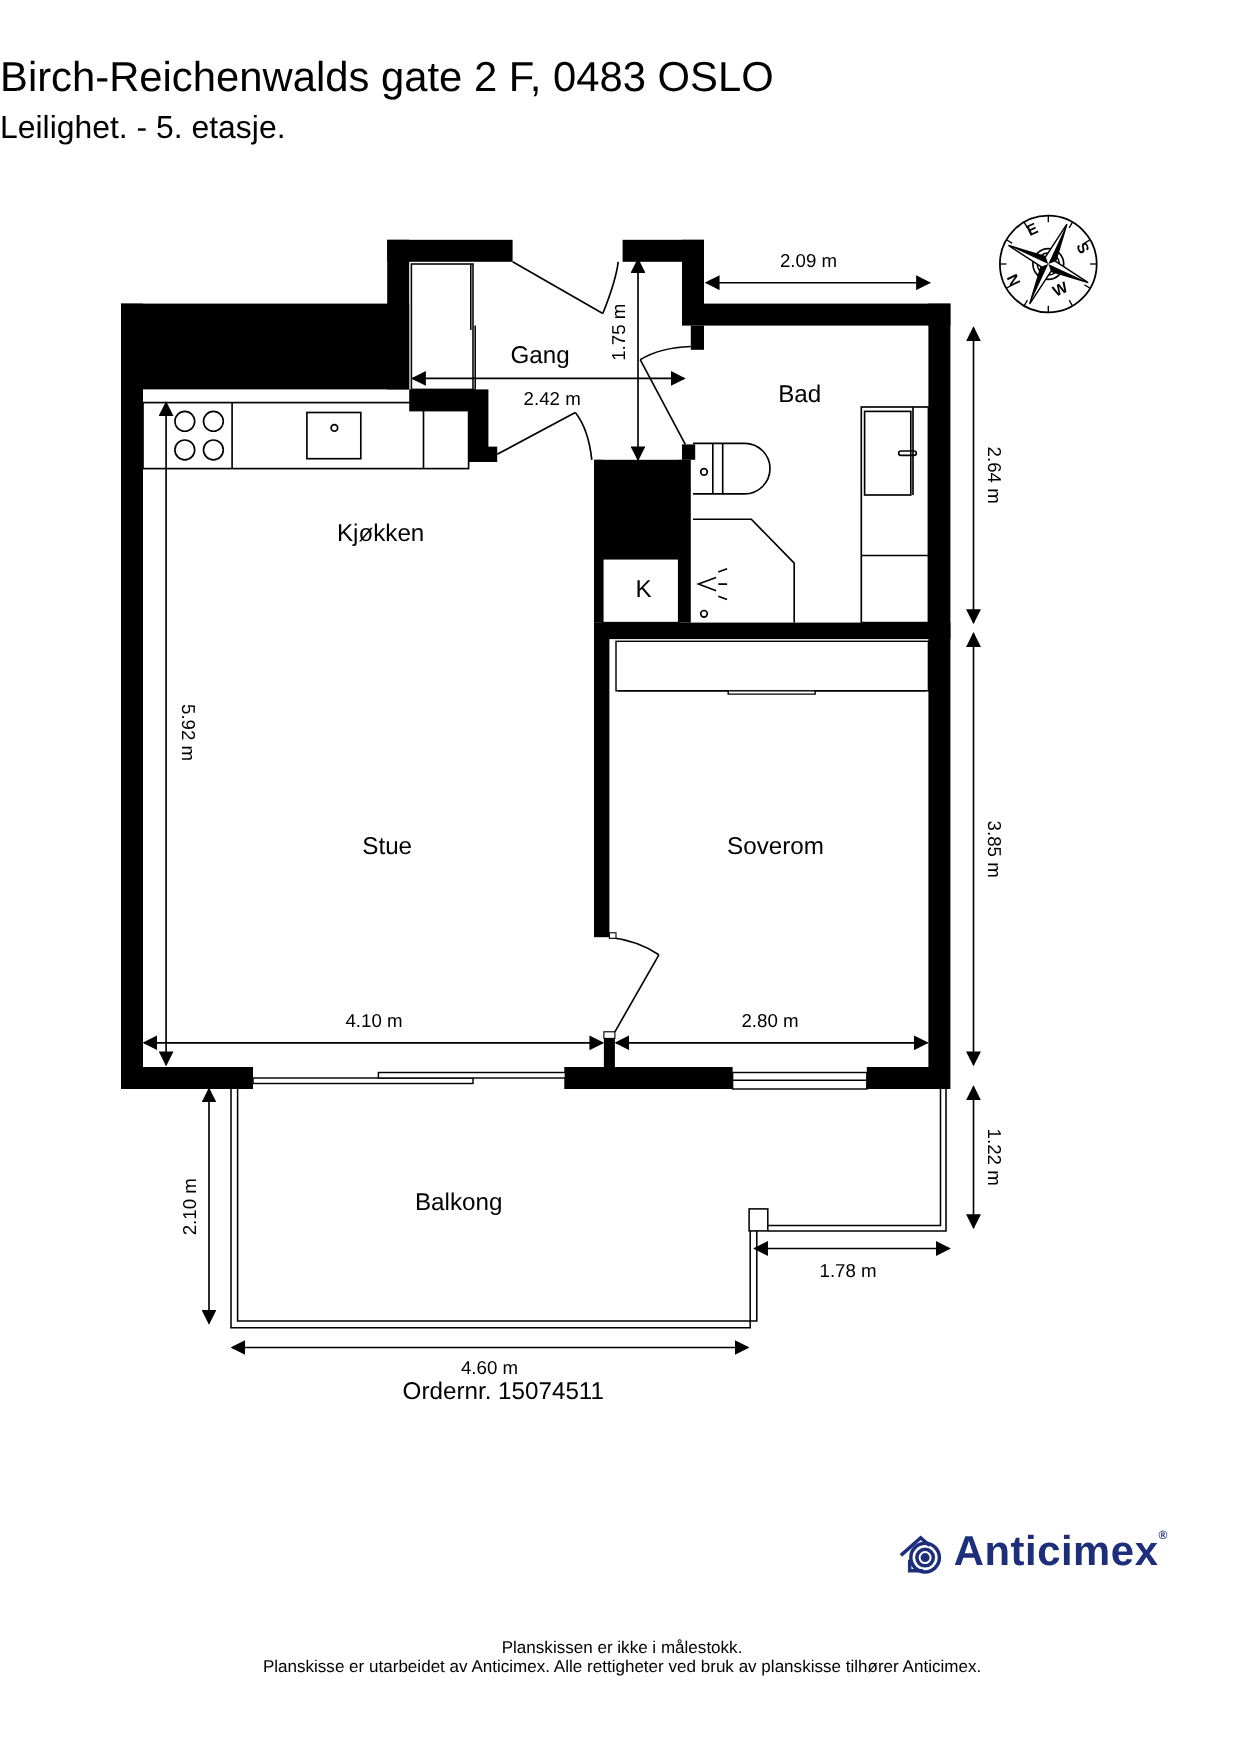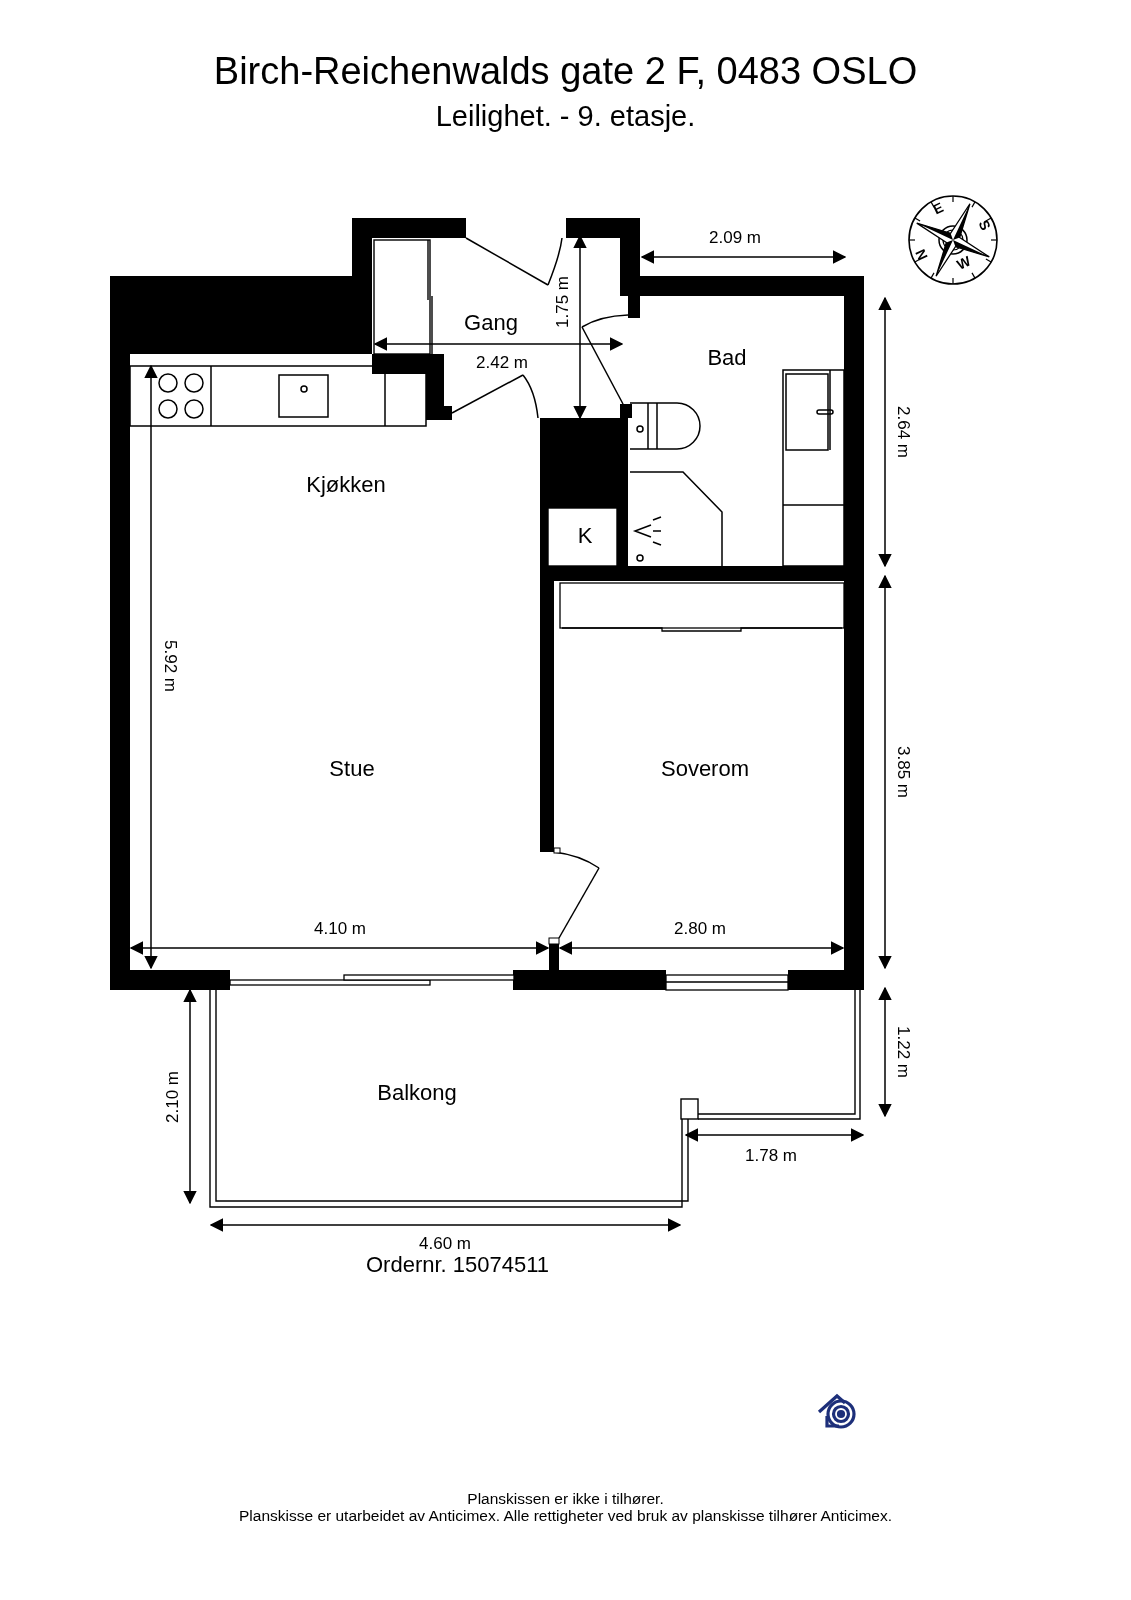--- a/index.html
+++ b/index.html
@@ -1,32 +1,32 @@
 <!DOCTYPE html>
 <html><head>
 <meta charset="utf-8">
 <style>
   html, body { margin:0; padding:0; background:#ffffff; }
   body { width:1131px; height:1600px; position:relative; overflow:hidden; font-family:"Liberation Sans", sans-serif; color:#000; }
-  .title { position:absolute; left:0; width:1131px; text-align:center; }
+  .title { position:absolute; left:0; width:1131px; text-align:left; }
   #t1 { top:50px; font-size:38px; }
   #t2 { top:100px; font-size:29px; }
   svg.plan { position:absolute; left:0; top:0; }
   svg text { font-family:"Liberation Sans", sans-serif; }
   .order { position:absolute; left:366px; top:1252px; font-size:22px; }
   .logo { position:absolute; left:815px; top:1390px; display:flex; align-items:center; gap:8px; color:#1d2f7a; }
   .logo-text { font-size:38px; font-weight:bold; letter-spacing:0.5px; }
   .logo-reg { font-size:11px; vertical-align:top; }
   .footer { position:absolute; left:0; width:1131px; top:1490px; text-align:center; font-size:15.5px; line-height:17px; }
 </style>
 </head>
 <body>
 
 <div class="title" id="t1">Birch-Reichenwalds gate 2 F, 0483 OSLO</div>
-<div class="title" id="t2">Leilighet.  - 9. etasje.</div>
+<div class="title" id="t2">Leilighet.  - 5. etasje.</div>
 
 <svg class="plan" width="1131" height="1600" viewBox="0 0 1131 1600">
   <defs>
     <marker id="arr" viewBox="0 0 10 10" refX="9" refY="5" markerWidth="9" markerHeight="9" orient="auto-start-reverse">
       <path d="M0,0 L10,5 L0,10 z" fill="#000"></path>
     </marker>
   </defs>
 
   <g fill="#000">
 
@@ -211,18 +211,19 @@
 <div class="logo">
   <svg width="44" height="40" viewBox="0 0 44 40">
     <g fill="none" stroke="#1d2f7a" stroke-width="3.2">
       <path d="M4,22 L22,6 L30,13"></path>
       <circle cx="26" cy="24" r="13"></circle>
       <circle cx="26" cy="24" r="7.5"></circle>
       <circle cx="26" cy="24" r="2.5" fill="#1d2f7a"></circle>
       <path d="M12,26 L12,36 L24,36"></path>
     </g>
   </svg>
+  <span class="logo-text"><span>Anticimex</span><span class="logo-reg">®</span></span>
 </div>
 
 <div class="footer">
-  <div>Planskissen er ikke i tilhører.</div>
+  <div>Planskissen er ikke i målestokk.</div>
   <div>Planskisse er utarbeidet av Anticimex. Alle rettigheter ved bruk av planskisse tilhører Anticimex.</div>
 </div>
 
 </body></html>

